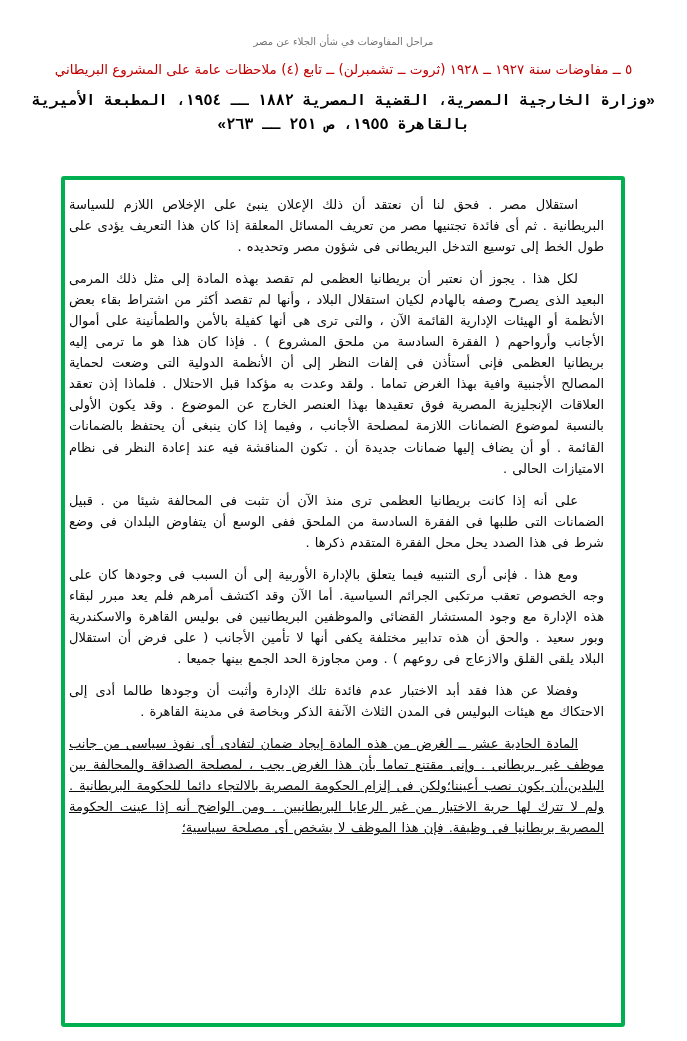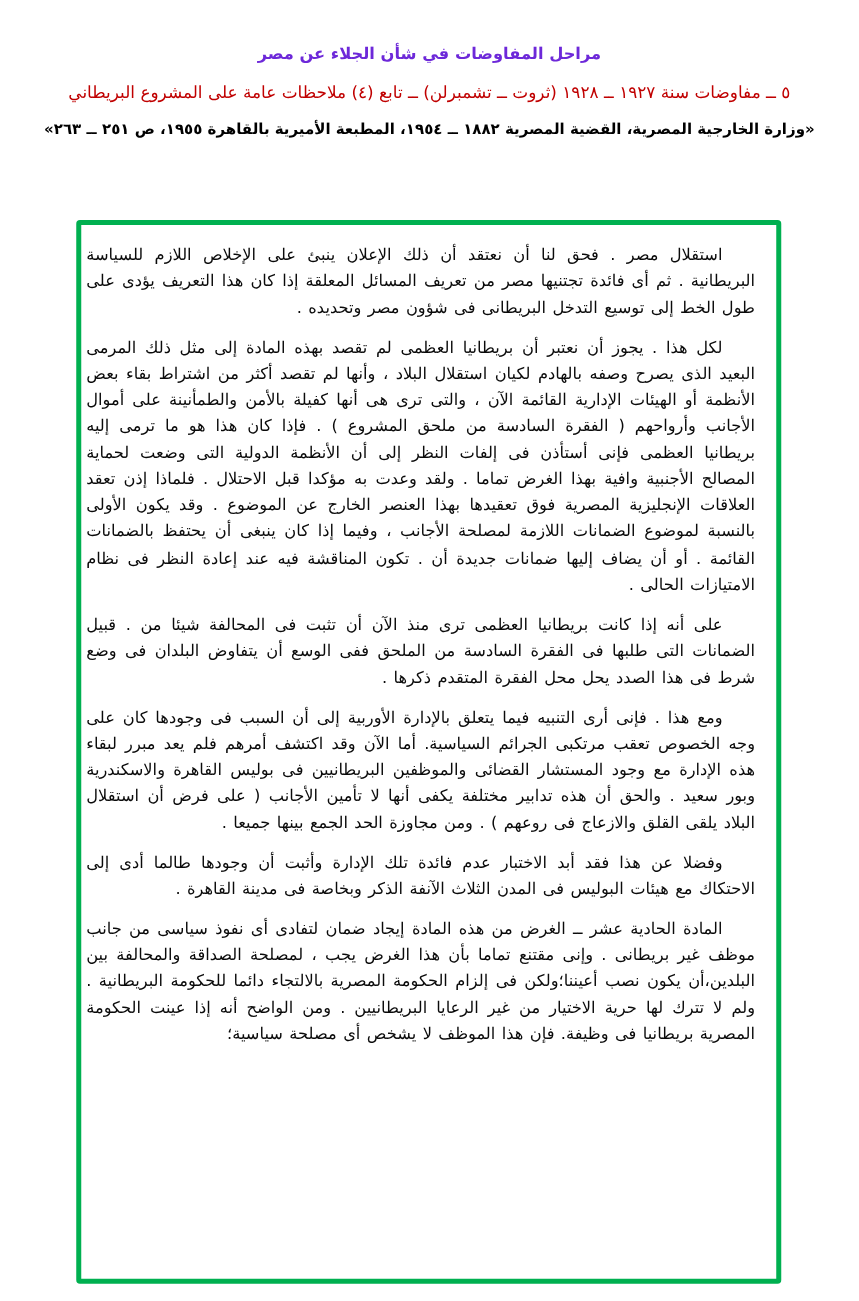--- a/index.html
+++ b/index.html
@@ -20,39 +20,40 @@
     height: 1041px;
     box-sizing: border-box;
     padding: 0;
     position: relative;
   }
   .header {
     text-align: center;
     padding: 34px 30px 0 30px;
   }
   .header .doc-title {
-    color: #6d28d9;
-    font-weight: bold;
-    font-size: 13px;
+    color: #737373;
+    font-weight: normal;
+    font-size: 10px;
     line-height: 1.5;
     letter-spacing: 0px;
   }
   .header .doc-subtitle {
     color: #C00000;
     font-weight: normal;
     font-size: 13.5px;
     line-height: 1.6;
     margin-top: 10px;
   }
   .header .doc-source {
     color: #000000;
     font-weight: bold;
-    font-size: 12px;
+    font-size: 15px;
     line-height: 1.6;
     margin-top: 9px;
+    font-family: Liberation Mono, monospace;
   }
   .frame {
     position: absolute;
     top: 176px;
     right: 62px;
     left: 61px;
     bottom: 14px;
     border: 4px solid #00B050;
     border-radius: 3px;
     box-sizing: border-box;
@@ -70,20 +71,21 @@
     line-height: 1.62;
     text-align: justify;
     text-align-last: right;
     text-indent: 26px;
     font-family: "DejaVu Sans", sans-serif;
     color: #0a0a0a;
     word-spacing: 1px;
   }
   p.para:last-child {
     margin-bottom: 0;
+    text-decoration: underline;
   }
 </style>
 </head>
 <body>
 
 <div class="page">
 
   <div class="header">
     <div class="doc-title">مراحل المفاوضات في شأن الجلاء عن مصر</div>
     <div class="doc-subtitle">٥ ــ مفاوضات سنة ١٩٢٧ ــ ١٩٢٨ (ثروت ــ تشمبرلن) ــ تابع (٤) ملاحظات عامة على المشروع البريطاني</div>

